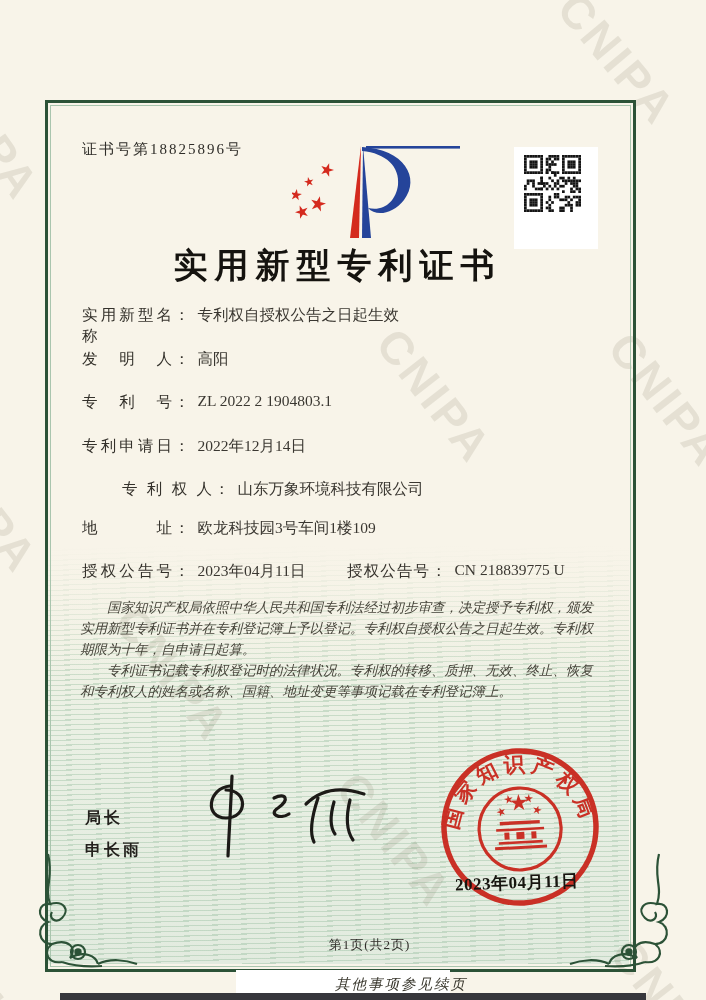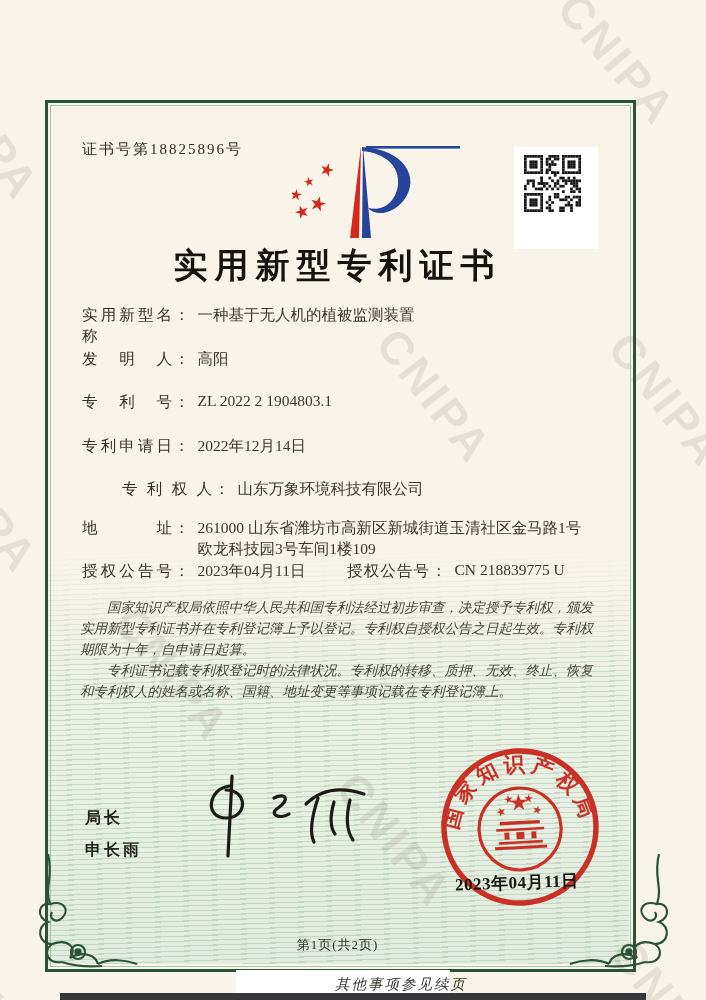--- a/index.html
+++ b/index.html
@@ -69,21 +69,21 @@
   .signature{position:absolute;left:168px;top:772px;width:215px;height:88px;z-index:3;}
 
   .seal{position:absolute;left:438px;top:745px;width:164px;height:164px;z-index:4;
         transform:rotate(-3deg);mix-blend-mode:multiply;opacity:0.95;}
   .seal-date{
     position:absolute;left:455px;top:871px;width:140px;z-index:5;
     font-size:17px;font-weight:bold;color:#17150f;letter-spacing:0.5px;transform:rotate(-2deg);
   }
 
   .page-info{position:absolute;left:45px;top:936px;width:585px;text-align:center;
-    font-size:13px;color:#2f2d29;letter-spacing:1px;z-index:3;}
+    font-size:13px;color:#2f2d29;letter-spacing:1px;z-index:3;padding-left:32px;}
 
   .note-patch{position:absolute;left:236px;top:970px;width:214px;height:28px;background:#ffffff;z-index:3;}
   .cont-note{position:absolute;left:0;top:975px;width:706px;text-align:center;z-index:4;
     font-size:14.5px;color:#3a382e;font-style:italic;letter-spacing:2px;padding-left:48px;}
 
   .scan-bar{position:absolute;left:60px;top:993px;width:586px;height:7px;background:#37373c;z-index:6;}
 
   .ornament{position:absolute;z-index:3;}
   .orn-right{transform:scaleX(-1);}
 </style>
@@ -346,21 +346,21 @@
         <rect x="13" y="20" width="1" height="1" fill="#141414"></rect>
         <rect x="14" y="20" width="1" height="1" fill="#141414"></rect>
         <rect x="17" y="20" width="1" height="1" fill="#141414"></rect>
       </svg>
 
     <div class="doc-title">实用新型专利证书</div>
 
     <div class="row" style="top:305px;">
       <span class="flabel">实用新型名称</span>
       <span class="colon">：</span>
-      <span class="fvalue">一种基于无人机的植被监测装置</span>
+      <span class="fvalue">专利权自授权公告之日起生效</span>
     </div>
     <div class="row" style="top:349px;">
       <span class="flabel">发明人</span>
       <span class="colon">：</span>
       <span class="fvalue">高阳</span>
     </div>
     <div class="row" style="top:392px;">
       <span class="flabel">专利号</span>
       <span class="colon">：</span>
       <span class="fvalue">ZL 2022 2 1904803.1</span>
@@ -372,21 +372,20 @@
     </div>
     <div class="row" style="top:479px;margin-left:40px;">
       <span class="flabel">专利权人</span>
       <span class="colon">：</span>
       <span class="fvalue">山东万象环境科技有限公司</span>
     </div>
     <div class="row" style="top:518px;font-family:Liberation Serif, serif;">
       <span class="flabel">地址</span>
       <span class="colon">：</span>
       <span class="fvalue">
-        <span style="display:block;">261000 山东省潍坊市高新区新城街道玉清社区金马路1号</span>
         <span style="display:block;">欧龙科技园3号车间1楼109</span>
       </span>
     </div>
     <div class="row" style="top:561px;">
       <span class="flabel">授权公告号</span>
       <span class="colon">：</span>
       <span class="fvalue">2023年04月11日</span>
     </div>
     <div class="row2" style="left:347px;top:561px;">
       <span class="flabel" style="width:82px;">授权公告号</span>

